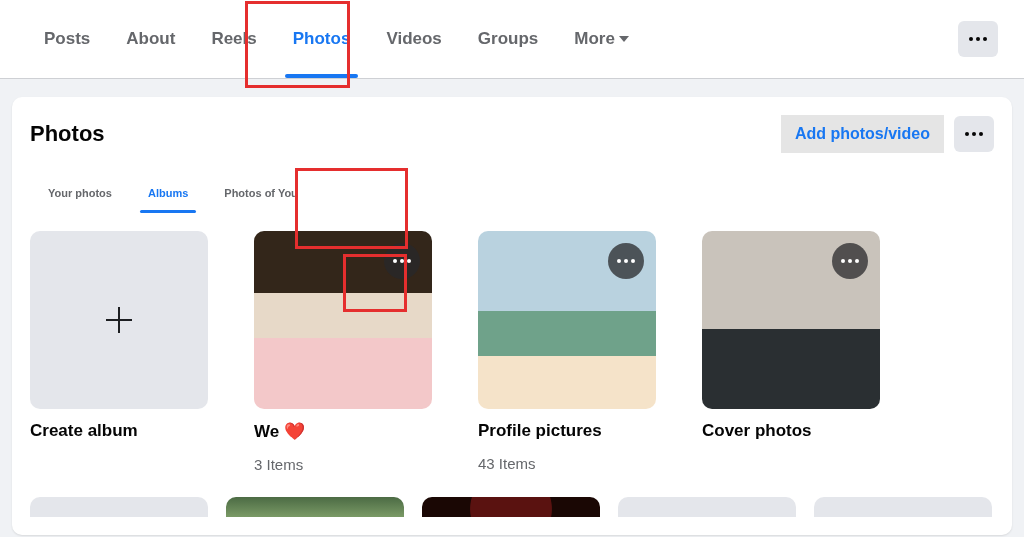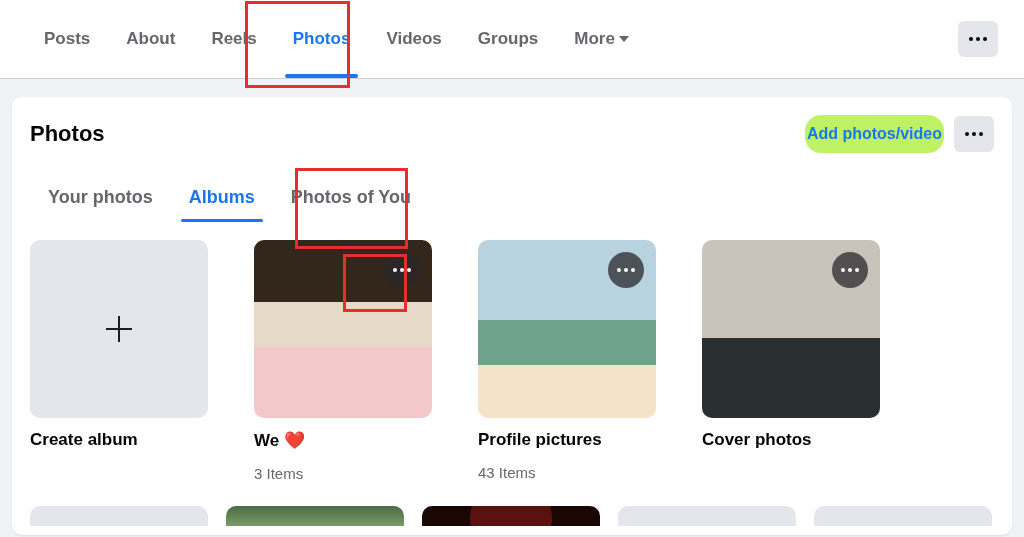--- a/index.html
+++ b/index.html
@@ -16,23 +16,23 @@
   .rb-albums{left:295px;top:168px;width:107px;height:75px;}
   .rb-album-more{left:343px;top:254px;width:58px;height:52px;}
   .tb-right{display:flex;align-items:center;}
   .iconbtn{width:40px;height:36px;background:#e4e6eb;border-radius:6px;display:flex;align-items:center;justify-content:center;cursor:pointer;}
   .dots{display:flex;gap:3px;}
   .dots span{width:4px;height:4px;border-radius:50%;background:#050505;}
   .card{margin:18px 12px 0 12px;background:#fff;border-radius:10px;box-shadow:0 1px 2px rgba(0,0,0,.1);padding:18px 18px 0 18px;height:420px;position:relative;overflow:hidden;}
   .card-head{display:flex;align-items:center;justify-content:space-between;}
   .card-title{font-size:22px;font-weight:800;}
   .card-actions{display:flex;gap:10px;align-items:center;}
-  .addbtn{background:#bef264;color:#1877f2;font-weight:600;font-size:16px;padding:10px 2px;border-radius:16px;cursor:pointer;}
+  .addbtn{background:#e5e5e5;color:#1877f2;font-weight:600;font-size:16px;padding:10px 14px;border-radius:0;cursor:pointer;}
   .subtabs{display:flex;margin-top:20px;}
-  .subtab{padding:14px 18px;font-size:18px;font-weight:600;color:#65676b;cursor:pointer;position:relative;}
+  .subtab{padding:14px 18px;font-size:11px;font-weight:600;color:#65676b;cursor:pointer;position:relative;}
   .subtab.active{color:#1877f2;}
   .subtab.active::after{content:"";position:absolute;left:10px;right:10px;bottom:0;height:3px;background:#1877f2;border-radius:2px;}
   .grid{display:flex;gap:18px;margin-top:18px;}
   .col{width:206px;}
   .thumb{width:178px;height:178px;border-radius:10px;background:#c7cacc;position:relative;overflow:hidden;display:flex;align-items:center;justify-content:center;}
   .thumb.create{background:#e4e6eb;cursor:pointer;}
   .plus{position:relative;width:26px;height:26px;}
   .plus::before,.plus::after{content:"";position:absolute;background:#1c1e21;}
   .plus::before{left:12px;top:0;width:2px;height:26px;}
   .plus::after{top:12px;left:0;height:2px;width:26px;}

